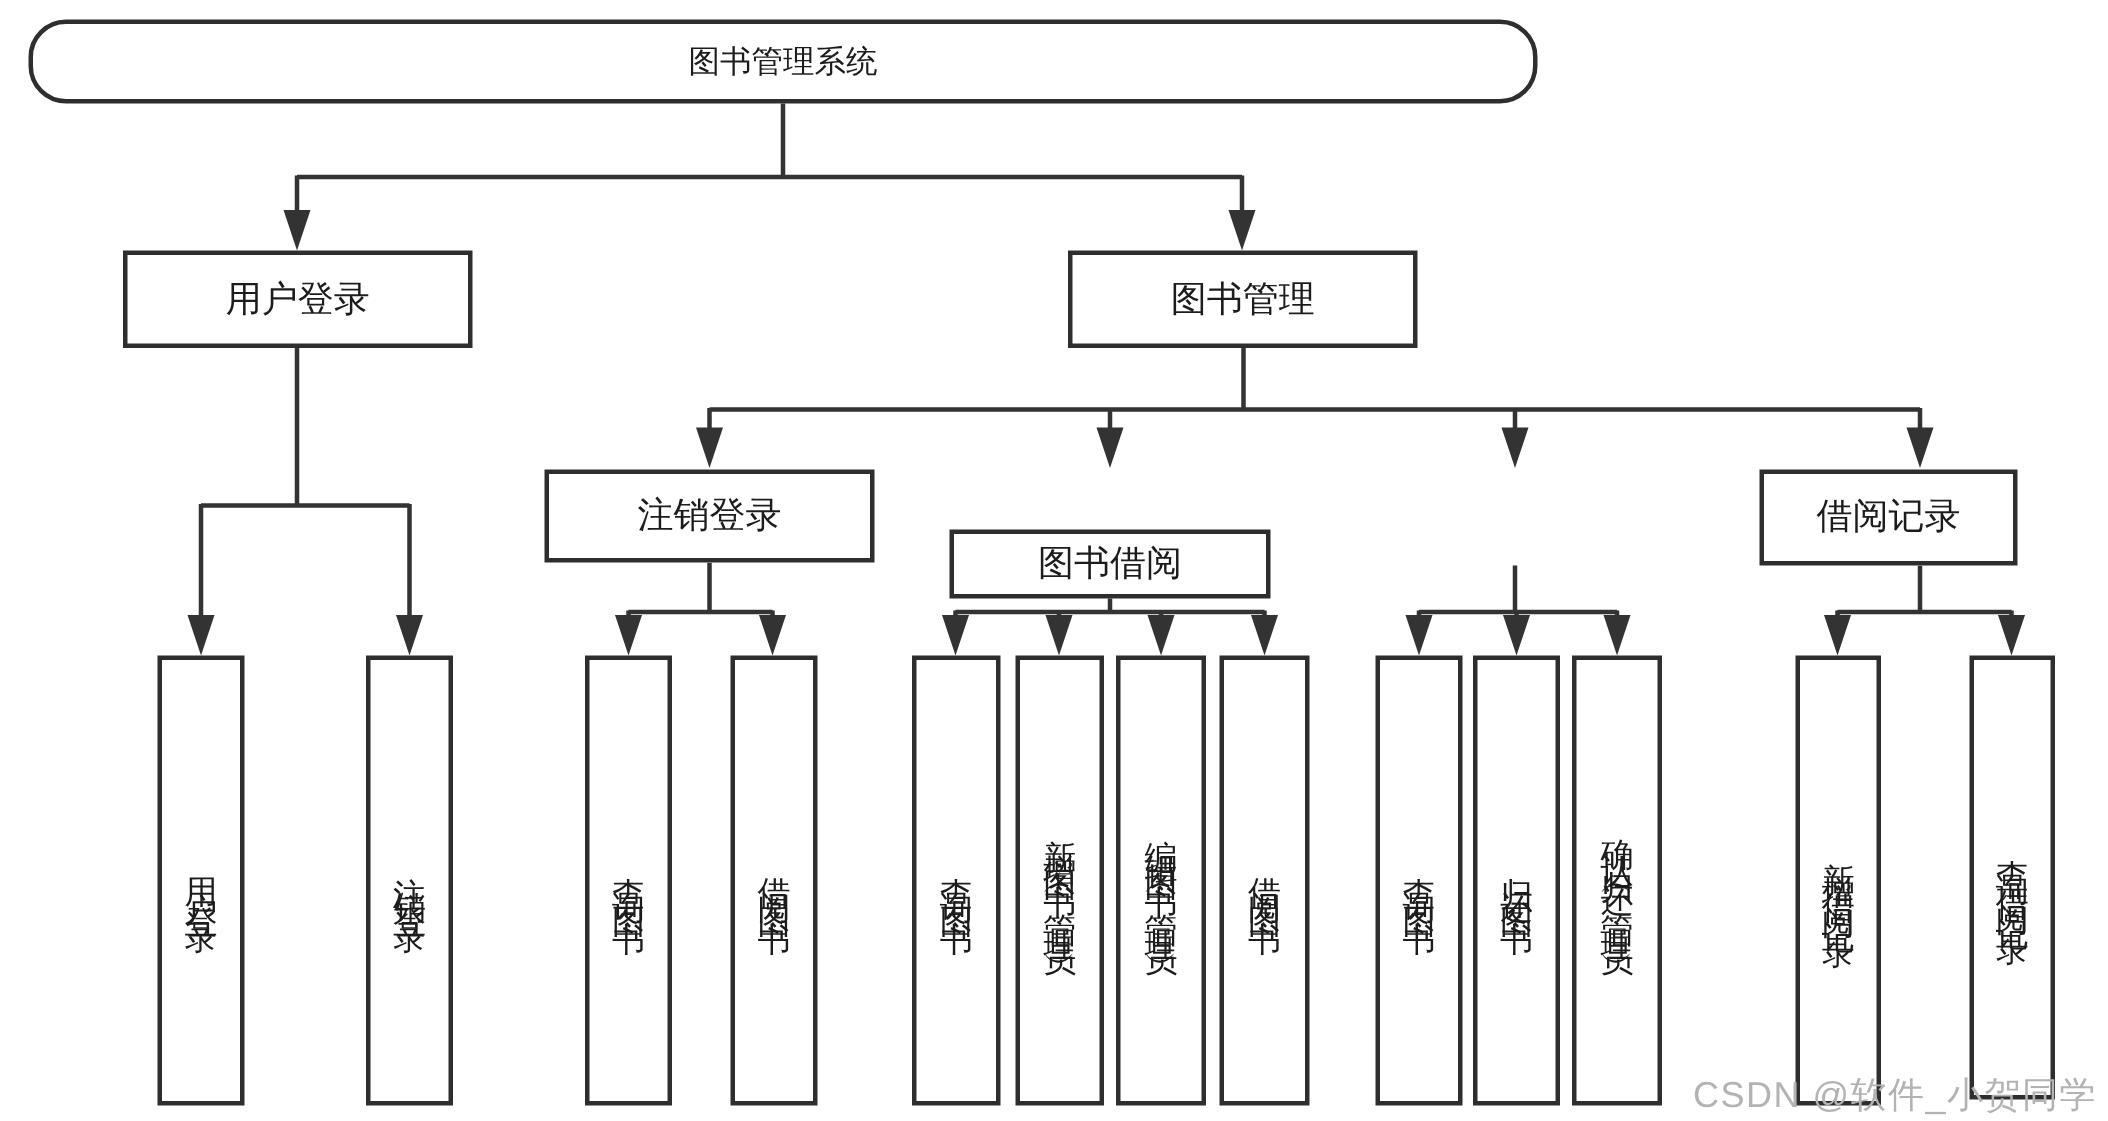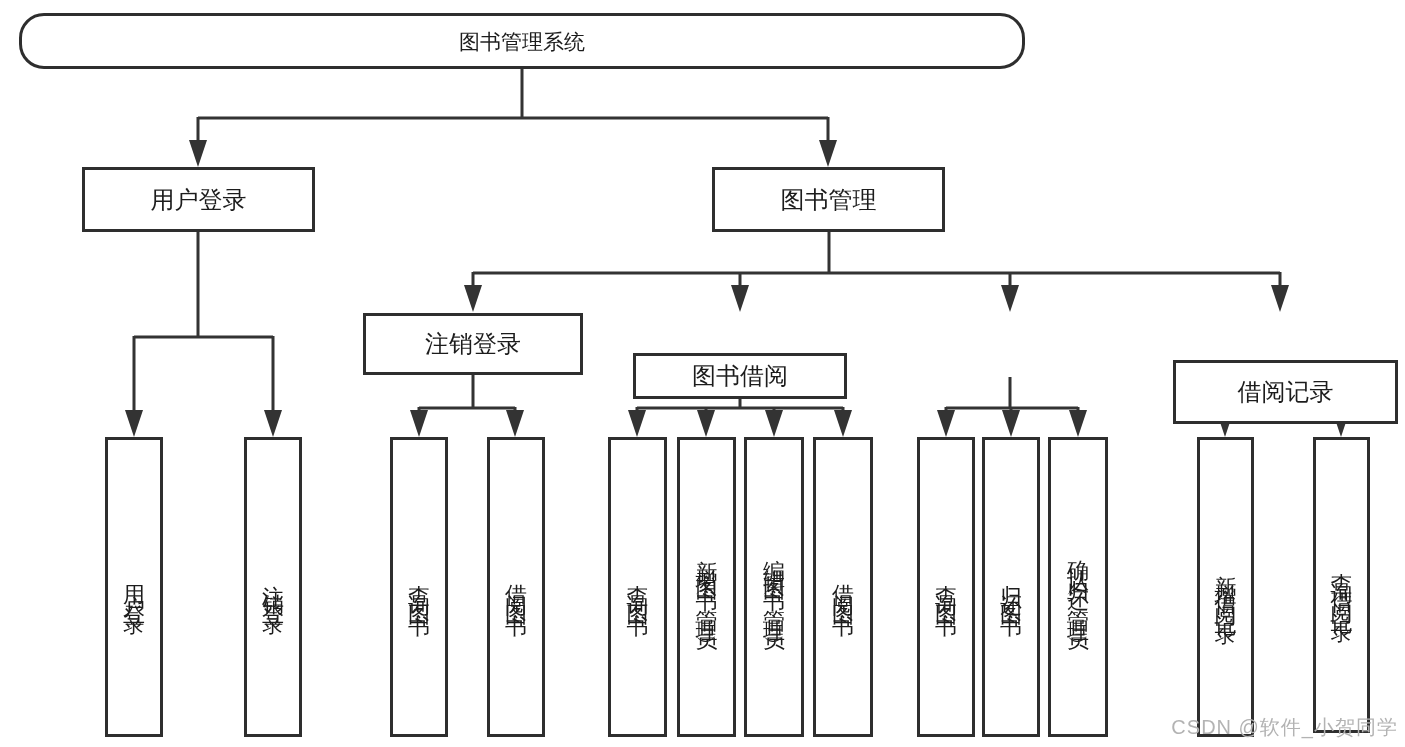--- a/index.html
+++ b/index.html
@@ -14,21 +14,21 @@
     color:#1c1c1c;line-height:1;
   }
   .h{white-space:nowrap;}
   .root-box{font-size:21px;}
   .lvl-box{font-size:24px;}
   .v{
     writing-mode:vertical-rl;text-orientation:mixed;
     font-size:22px;letter-spacing:10px;
   }
   .watermark{
-    position:absolute;color:#b3b3b3;font-size:20px;white-space:nowrap;
+    position:absolute;color:#b3b3b3;font-size:24px;white-space:nowrap;
     right:7px;top:714px;letter-spacing:1px;
   }
 </style>
 </head>
 <body>
 
 <div id="canvas">
 
   <svg id="connectors" viewBox="0 0 1405 747" xmlns="http://www.w3.org/2000/svg">
     <g stroke="#333333" stroke-width="3" fill="none">
@@ -63,21 +63,21 @@
     </g>
   </svg>
 
   <div class="box h root-box" style="left:19px;top:13px;width:1006px;height:56px;border-radius:25px;">图书管理系统</div>
 
   <div class="box h lvl-box" style="left:82px;top:167px;width:233px;height:65px;">用户登录</div>
   <div class="box h lvl-box" style="left:712px;top:167px;width:233px;height:65px;">图书管理</div>
 
   <div class="box h lvl-box" style="left:363px;top:313px;width:220px;height:62px;">注销登录</div>
   <div class="box h lvl-box" style="left:633px;top:329px;width:214px;height:46px;margin-top:24px;">图书借阅</div>
-  <div class="box h lvl-box" style="left:1173px;top:313px;width:225px;height:64px;margin-top:47px;">借阅记录</div>
+  <div class="box h lvl-box" style="left:1173px;top:313px;width:172px;height:64px;">借阅记录</div>
 
   <div class="box v" style="left:105px;top:437px;width:58px;height:300px;">用户登录</div>
   <div class="box v" style="left:244px;top:437px;width:58px;height:300px;">注销登录</div>
 
   <div class="box v" style="left:390px;top:437px;width:58px;height:300px;">查询图书</div>
   <div class="box v" style="left:487px;top:437px;width:58px;height:300px;">借阅图书</div>
 
   <div class="box v" style="left:608px;top:437px;width:59px;height:300px;">查询图书</div>
   <div class="box v" style="left:677px;top:437px;width:59px;height:300px;">新增图书（管理员）</div>
   <div class="box v" style="left:744px;top:437px;width:60px;height:300px;">编辑图书（管理员）</div>

